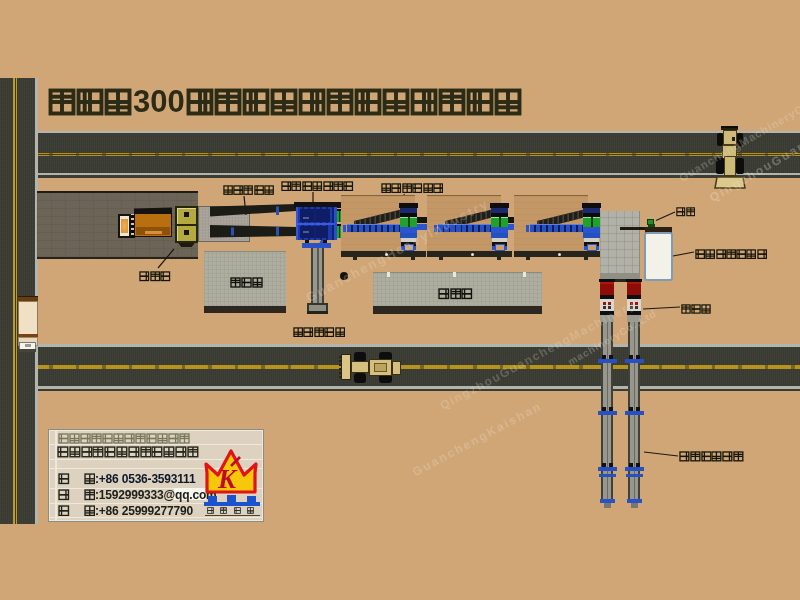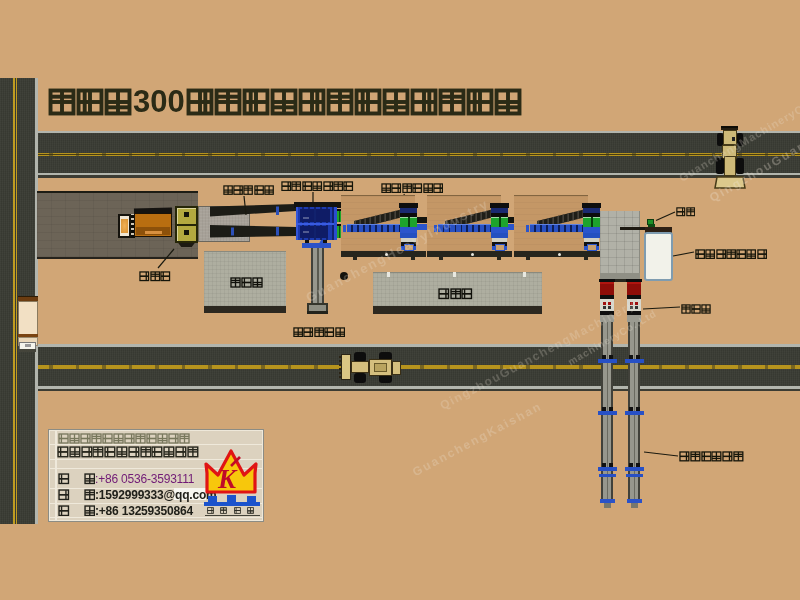--- a/index.html
+++ b/index.html
@@ -1170,21 +1170,21 @@
       </svg>
       <span style="width:14px"></span>
       <svg width="11.5" height="11.5" viewBox="0 0 10 10" style="display:block;">
         <g stroke="#20201a" fill="none" stroke-width="1.2">
           <rect x="0.9" y="0.9" width="8.2" height="8.2"></rect>
           <line x1="1" y1="5" x2="9" y2="5"></line>
           <line x1="5" y1="1" x2="5" y2="9"></line>
           <line x1="1" y1="6.9" x2="9" y2="6.9"></line>
         </g>
       </svg>
-      <span style="font-size:12px;font-weight:normal;color:#701a75;line-height:12px;letter-spacing:-0.2px">:+86 0536-3593111</span>
+      <span style="font-size:12px;font-weight:bold;color:#0f172a;line-height:12px;letter-spacing:-0.2px">:+86 0536-3593111</span>
     </div>
 
 <div class="abs" style="left:174px;top:488px;width:32px;height:12px;background:#f6f6f0"></div>
 
 <div class="abs" style="left:58px;top:489px;display:flex;align-items:center;">
       <svg width="11.5" height="11.5" viewBox="0 0 10 10" style="display:block;">
         <g stroke="#20201a" fill="none" stroke-width="1.2">
           <rect x="0.9" y="0.9" width="8.2" height="8.2"></rect>
           <line x1="1" y1="5" x2="9" y2="5"></line>
           <line x1="1" y1="5" x2="9" y2="5"></line>
@@ -1214,21 +1214,21 @@
       </svg>
       <span style="width:14px"></span>
       <svg width="11.5" height="11.5" viewBox="0 0 10 10" style="display:block;">
         <g stroke="#20201a" fill="none" stroke-width="1.2">
           <rect x="0.9" y="0.9" width="8.2" height="8.2"></rect>
           <line x1="1" y1="5" x2="9" y2="5"></line>
           <line x1="5" y1="1" x2="5" y2="9"></line>
           <line x1="1" y1="6.9" x2="9" y2="6.9"></line>
         </g>
       </svg>
-      <span style="font-size:12px;font-weight:bold;color:#20201a;line-height:12px;letter-spacing:-0.2px">:+86 13259350864</span>
+      <span style="font-size:12px;font-weight:bold;color:#20201a;line-height:12px;letter-spacing:-0.2px">:+86 25999277790</span>
     </div>
 
 <svg class="abs" style="left:204px;top:449px" width="56" height="46">
       <path d="M3,43 L3,24 L2,15 L14,26 L27,2 L40,26 L52,15 L51,24 L51,43 Z" fill="#f7c70c" stroke="#e01414" stroke-width="3.2" stroke-linejoin="round"></path>
       <text x="14" y="39" font-family="Liberation Serif" font-style="italic" font-weight="bold" font-size="27" fill="#c00a28">K</text>
       <line x1="27" y1="17" x2="36" y2="8" stroke="#c00a28" stroke-width="2.6"></line>
     </svg>
 
 <div class="abs" style="left:208px;top:495.5px;width:9px;height:6px;background:#1b53cc"></div>
 <div class="abs" style="left:227px;top:495px;width:9px;height:6.5px;background:#1b53cc"></div>

